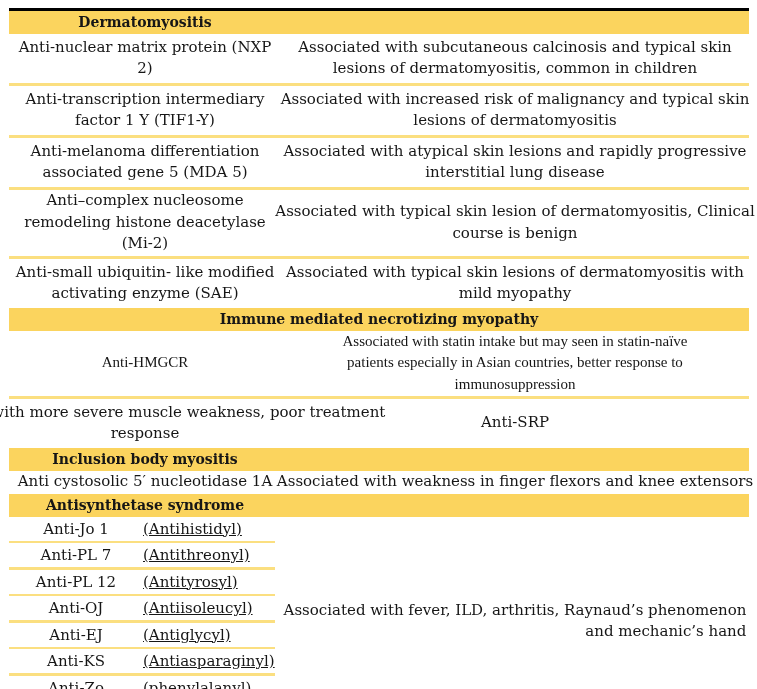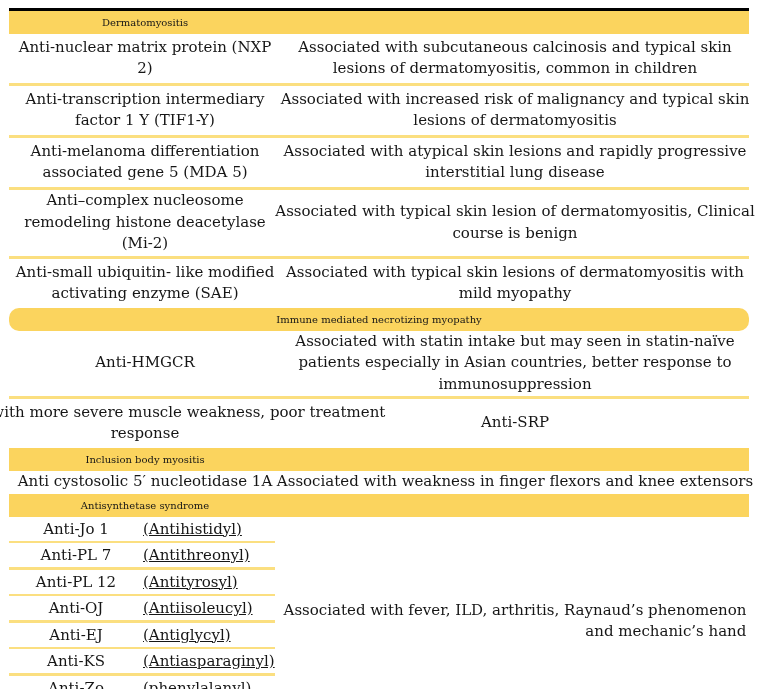--- a/index.html
+++ b/index.html
@@ -19,51 +19,50 @@
   }
   .hline {
     height: 2.5px;
     background: var(--border, #000);
   }
   .band {
     height: 23px;
     background: var(--band, #fbd45e);
     display: flex;
     align-items: center;
-    font-weight: normal;
-    font-size: 10px;
+    font-weight: bold;
+    font-size: 14px;
   }
   .band .leftcol-label {
     width: 272px;
     text-align: center;
   }
   .band.full {
     justify-content: center;
-    border-radius: 10px;
   }
   .sep {
     height: 3px;
     background: var(--sep, #fbdf80);
   }
   .row {
     display: grid;
     grid-template-columns: 272px 468px;
   }
   .cell {
     display: flex;
     align-items: center;
     justify-content: center;
     text-align: center;
     white-space: pre;
     font-size: 15px;
     line-height: 21.5px;
   }
   .h44 { height: 49px; }
   .h66 { height: 66px; }
-  .h65 { height: 65px; }
+  .h65 { height: 65px; font-family: Liberation Serif, serif; }
   .h23 { height: 23px; text-align: center; }
   
   .as-block {
     display: grid;
     grid-template-columns: 272px 468px;
   }
   .as-left { display: block; }
   .as-row {
     display: grid;
     grid-template-columns: 134px 138px;

